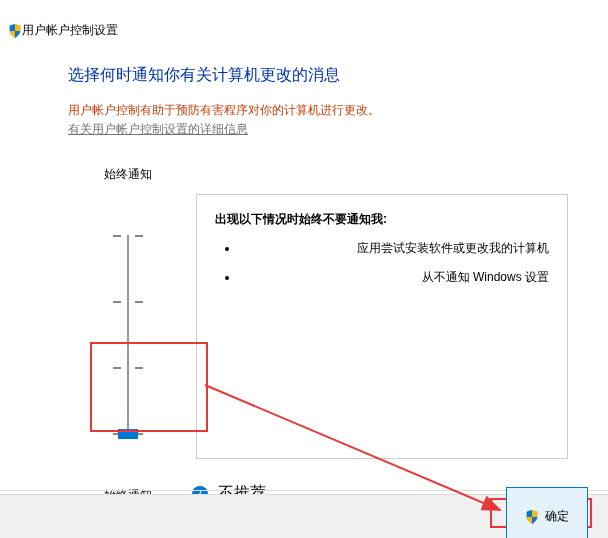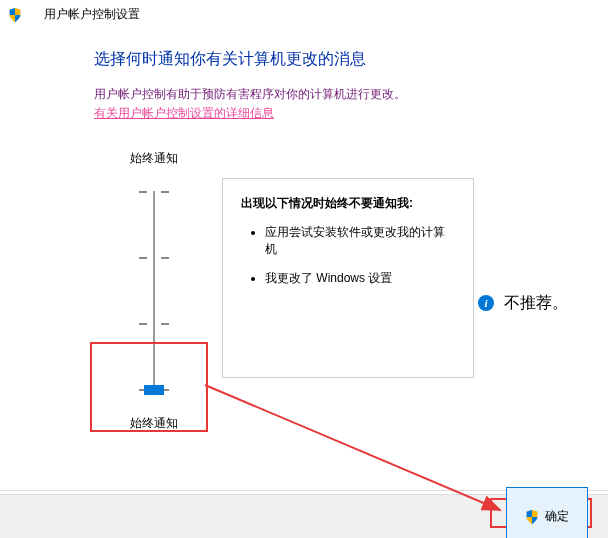--- a/index.html
+++ b/index.html
@@ -1,38 +1,38 @@
 <!DOCTYPE html>
 <html><head>
 <meta charset="utf-8">
 <style>
 * { box-sizing: border-box; margin: 0; padding: 0; }
 body { font-family: "Microsoft YaHei", "Segoe UI", sans-serif; font-size: 12px; background: #fff; width: 608px; height: 538px; position: relative; overflow: hidden; }
-.titlebar { display: flex; align-items: center; padding: 6px 8px; gap: 22px; }
+.titlebar { display: flex; align-items: center; padding: 6px 8px; gap: 0; margin-top: 16px; }
 .titlebar-text { font-size: 12px; color: #000; }
-.content { padding: 20px 40px 0 46px; margin-left: 48px; }
+.content { padding: 20px 40px 0 68px; }
 .heading { color: #0033aa; font-size: 16px; font-weight: normal; margin-bottom: 16px; }
-.desc { font-size: 12px; color: #701a75; margin-bottom: 2px; }
-.link { color: #ec4899; text-decoration: underline; cursor: pointer; font-size: 12px; }
+.desc { font-size: 12px; color: #c2410c; margin-bottom: 2px; }
+.link { color: #737373; text-decoration: underline; cursor: pointer; font-size: 12px; }
 .slider-section { display: flex; margin-top: 28px; }
-.slider-col { width: 120px; display: flex; flex-direction: column; align-items: center; }
+.slider-col { width: 120px; display: flex; flex-direction: column; align-items: center; gap: 28px; }
 .slider-label-top { font-size: 12px; margin-bottom: 14px; }
 .slider-label-bottom { font-size: 12px; margin-top: 14px; }
 .slider-track-wrap { position: relative; height: 220px; display: flex; align-items: center; justify-content: center; }
 .slider-track { width: 2px; height: 200px; background: #999; position: relative; }
 .tick { position: absolute; width: 30px; height: 2px; left: 50%; transform: translateX(-50%); display: flex; justify-content: space-between; }
 .tick::before, .tick::after { content: ""; width: 8px; height: 2px; background: #888; }
 .tick1 { top: 0; }
 .tick2 { top: 66px; }
 .tick3 { top: 132px; }
 .tick4 { top: 198px; }
 .thumb { position: absolute; width: 20px; height: 10px; background: #0078d7; left: 50%; transform: translateX(-50%); top: 194px; cursor: pointer; }
 .info-box { flex: 1; border: 1px solid #ccc; padding: 16px 18px 30px 18px; margin-left: 8px; height: 200px; margin-top: 28px; position: relative; }
 .info-title { font-size: 12px; font-weight: bold; margin-bottom: 12px; }
-.info-list { list-style: disc; padding-left: 24px; }
+.info-list { list-style: disc; padding-left: 24px; text-align: right; }
 .info-list li { font-size: 12px; margin-bottom: 12px; }
 .recommend-row { display: flex; align-items: center; gap: 10px; margin-top: 24px; margin-left: 4px; }
 .info-icon { width: 16px; height: 16px; border-radius: 50%; background: #0078d7; color: #fff; display: flex; align-items: center; justify-content: center; font-size: 11px; font-weight: bold; font-style: italic; font-family: Georgia, serif; }
 .recommend-text { font-size: 16px; }
 .highlight-box { position: absolute; border: 2px solid #e73838; pointer-events: none; }
 .hl1 { left: 90px; top: 342px; width: 118px; height: 90px; }
 .hl2 { left: 490px; top: 498px; width: 102px; height: 30px; }
 .separator { position: absolute; left: 0; right: 0; top: 490px; height: 1px; background: #ddd; }
 .footer { position: absolute; left: 0; right: 0; bottom: 0; height: 44px; background: #f0f0f0; border-top: 1px solid #ddd; display: flex; align-items: center; justify-content: flex-end; padding-right: 20px; }
 .ok-button { display: flex; align-items: center; gap: 6px; padding: 20px 18px; border: 1px solid #0078d7; background: #e5f1fb; font-size: 12px; cursor: pointer; position: relative; z-index: 10; }
@@ -66,26 +66,26 @@
           <div class="tick tick1"></div>
           <div class="tick tick2"></div>
           <div class="tick tick3"></div>
           <div class="tick tick4"></div>
           <div class="thumb"></div>
         </div>
       </div>
       <div class="slider-label-bottom">始终通知</div>
     </div>
 
-    <div style="flex:1;display:flex;flex-direction:row;">
+    <div style="flex:1;display:flex;flex-direction:column;">
       <div class="info-box">
         <div class="info-title">出现以下情况时始终不要通知我:</div>
         <ul class="info-list">
           <li>应用尝试安装软件或更改我的计算机</li>
-          <li>我更改了 Windows 设置</li>
+          <li>从不通知 Windows 设置</li>
         </ul>
       </div>
       <div class="recommend-row">
         <div class="info-icon">i</div>
         <span class="recommend-text">不推荐。</span>
       </div>
     </div>
   </div>
 </div>
 

